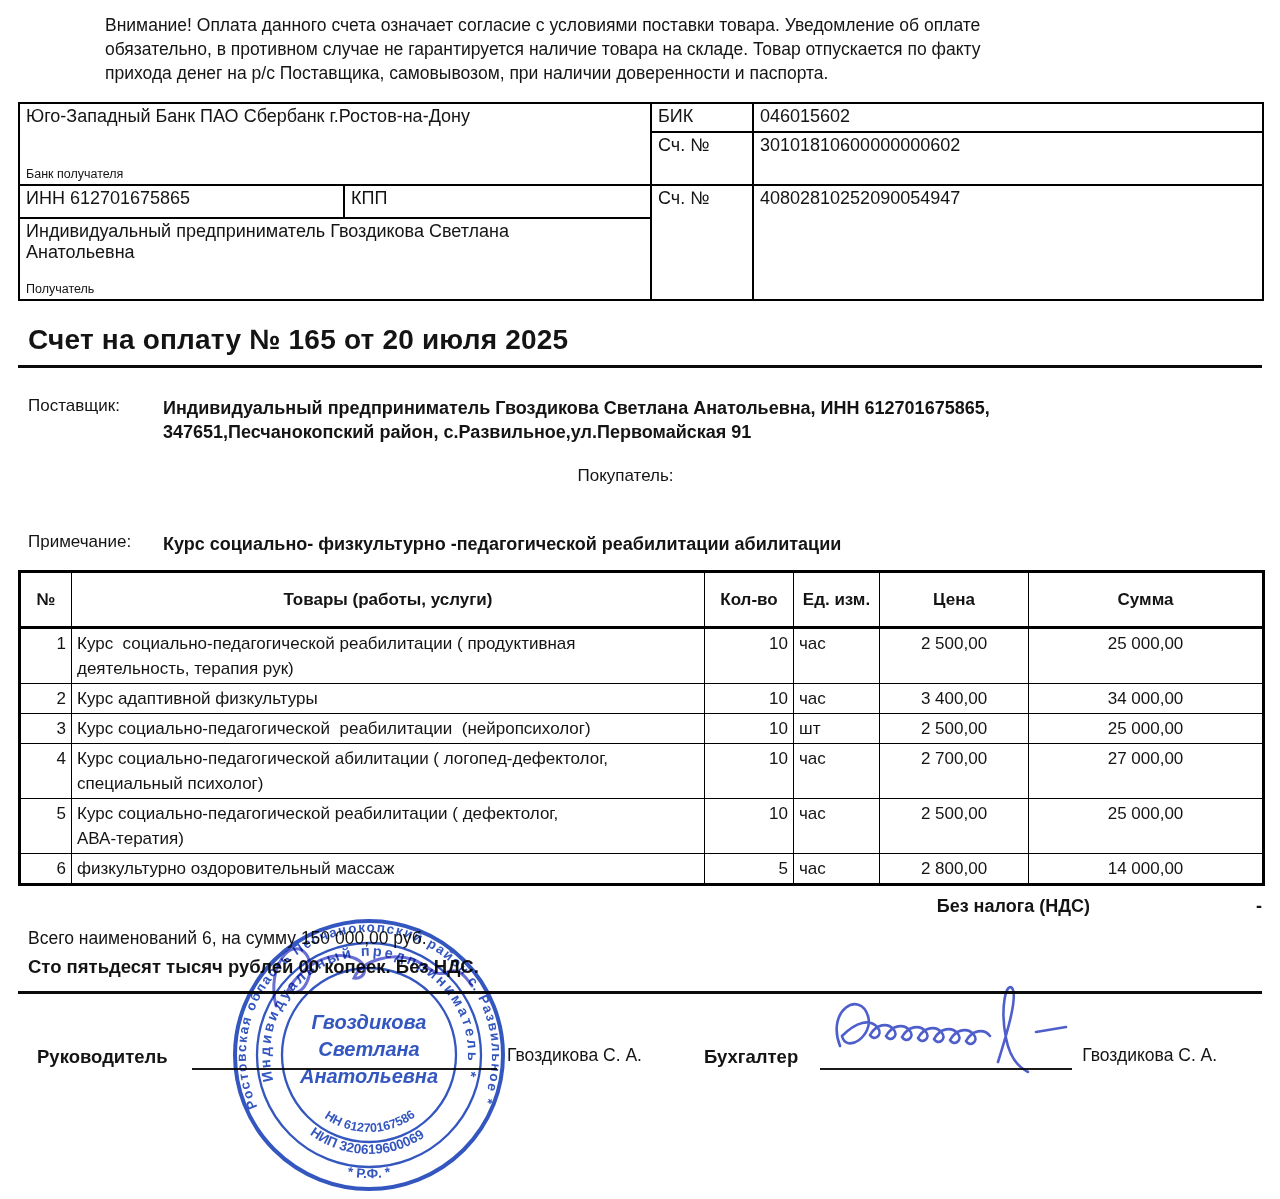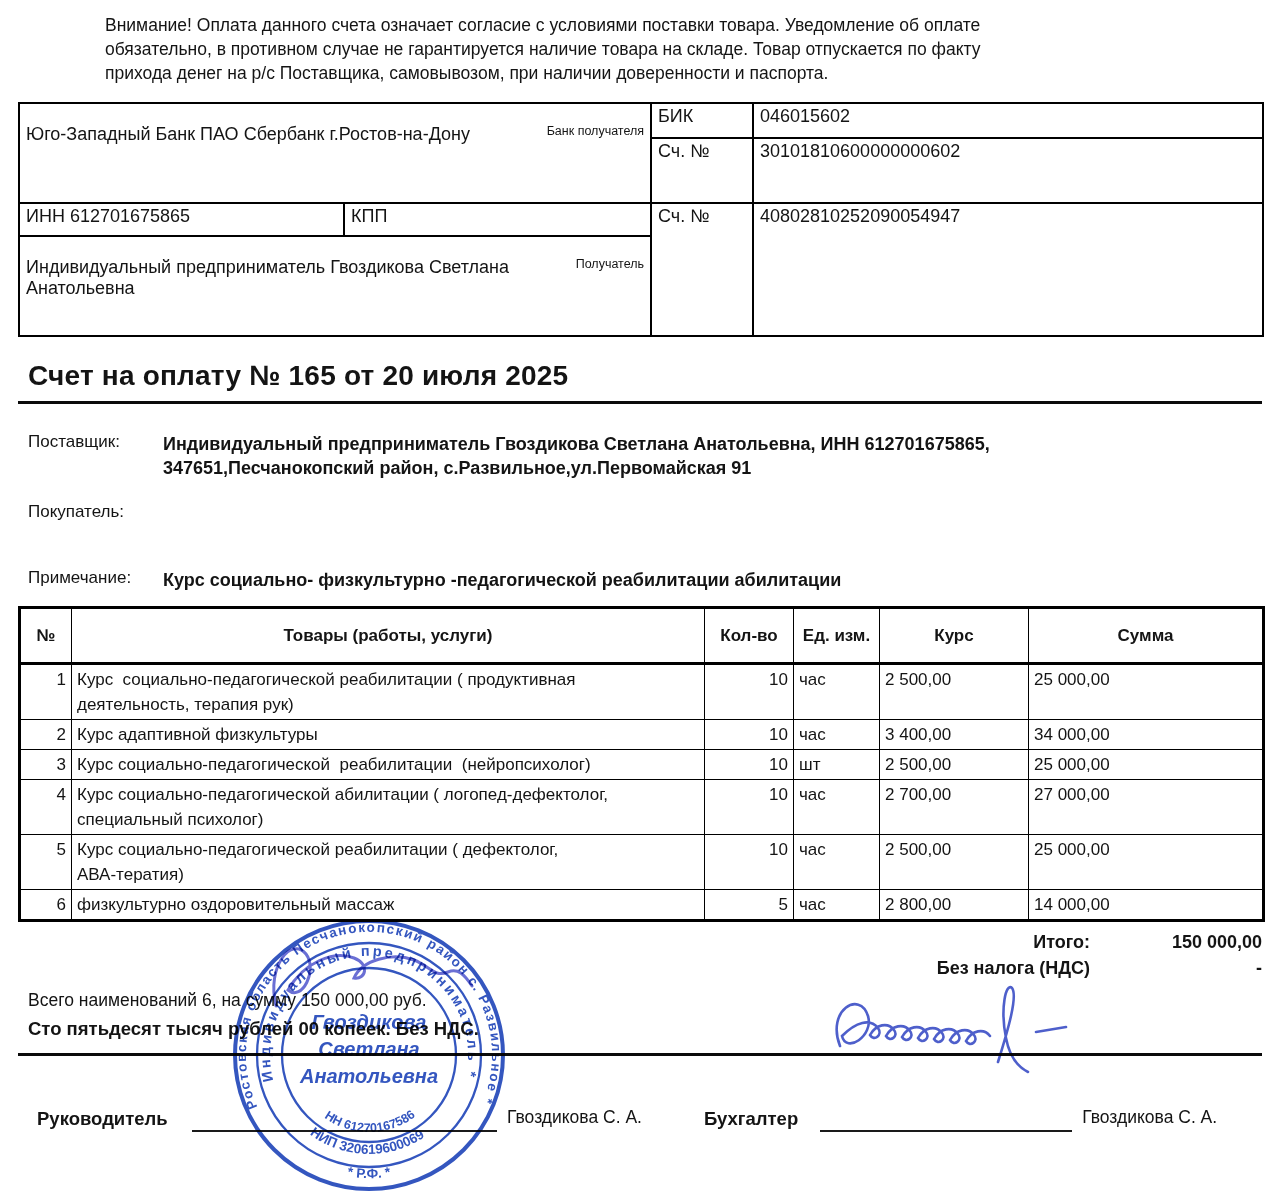--- a/index.html
+++ b/index.html
@@ -32,21 +32,21 @@
     width: 100%;
     table-layout: fixed;
     font-size: 18px;
   }
   table.bank td {
     border: 2px solid #000;
     padding: 2px 6px;
     vertical-align: top;
     overflow: hidden;
   }
-  .cell-flex { display: flex; flex-direction: row; justify-content: space-between; margin-top: 18px; }
+  .cell-flex { display: flex; flex-direction: column; justify-content: space-between; }
   .small-label { font-size: 12.5px; line-height: 15px; }
   td.lbl { vertical-align: top; }
   tr.r1 td { height: 28px; }
   tr.r2 td { height: 52px; }
   tr.r3 td { height: 33px; }
   tr.r4 td { height: 82px; }
 
   
   .title {
     margin: 23px 0 9px 10px;
@@ -55,21 +55,21 @@
     letter-spacing: 0.2px;
   }
   .title-rule { border: 0; border-top: 3px solid #0b0b0b; margin: 0; }
 
   
   .parties { margin-top: 28px; font-size: 18px; }
   .party { display: flex; margin-left: 10px; }
   .party-label { width: 135px; flex: none; font-size: 17px; }
   .party-value { font-weight: bold; white-space: pre-wrap; line-height: 24px; }
   .party.supplier { margin-bottom: 22px; }
-  .party.buyer { margin-bottom: 46px; }
+  .party.buyer { margin-bottom: 46px; justify-content: center; }
   .party.note { margin-bottom: 14px; }
 
   
   table.items {
     border-collapse: collapse;
     width: 100%;
     table-layout: fixed;
     font-size: 17px;
     border: 3px solid #000;
   }
@@ -84,21 +84,21 @@
     font-weight: bold;
     text-align: center;
     vertical-align: middle;
     height: 56px;
     padding: 4px;
   }
   td.c-num  { text-align: right; padding-right: 3px; }
   td.c-name { text-align: left; white-space: pre-wrap; }
   td.c-qty  { text-align: right; padding-right: 3px; }
   td.c-unit { text-align: left; }
-  td.c-price, td.c-sum { text-align: left; padding-right: 7px; }
+  td.c-price, td.c-sum { text-align: center; padding-right: 7px; }
 
   
   .totals { margin-top: 7px; font-size: 18px; font-weight: bold; }
   .totals-row { display: flex; justify-content: flex-end; line-height: 26px; }
   .totals-value { width: 172px; text-align: right; }
 
   
   .count-line { margin: 9px 0 0 10px; font-size: 17.5px; }
   .words-line { margin: 7px 0 0 10px; font-size: 18.5px; font-weight: bold; }
   .bottom-rule { border: 0; border-top: 3px solid #0b0b0b; margin: 13px 0 0 0; }
@@ -199,21 +199,21 @@
         <col style="width:86px">
           <col style="width:149px">
           <col style="width:235px">
       </colgroup>
       <tbody>
           <tr>
         <th>№</th>
         <th>Товары (работы, услуги)</th>
         <th>Кол-во</th>
         <th>Ед. изм.</th>
-        <th>Курс</th>
+        <th>Цена</th>
         <th>Сумма</th>
       </tr>
       <tr>
         <td class="c-num">1</td>
         <td class="c-name">Курс  социально-педагогической реабилитации ( продуктивная
 деятельность, терапия рук)</td>
         <td class="c-qty">10</td>
         <td class="c-unit">час</td>
         <td class="c-price">2 500,00</td>
         <td class="c-sum">25 000,00</td>
@@ -257,24 +257,20 @@
         <td class="c-name">физкультурно оздоровительный массаж</td>
         <td class="c-qty">5</td>
         <td class="c-unit">час</td>
         <td class="c-price">2 800,00</td>
         <td class="c-sum">14 000,00</td>
       </tr>
     </tbody>
       </table>
 
     <div class="totals">
-      <div class="totals-row">
-        <span>Итого:</span>
-        <span class="totals-value">150 000,00</span>
-      </div>
       <div class="totals-row">
         <span>Без налога (НДС)</span>
         <span class="totals-value">-</span>
       </div>
     </div>
 
     <div class="count-line">Всего наименований 6, на сумму 150 000,00 руб.</div>
     <div class="words-line">Сто пятьдесят тысяч рублей 00 копеек. Без НДС.</div>
     <hr class="bottom-rule">
 

